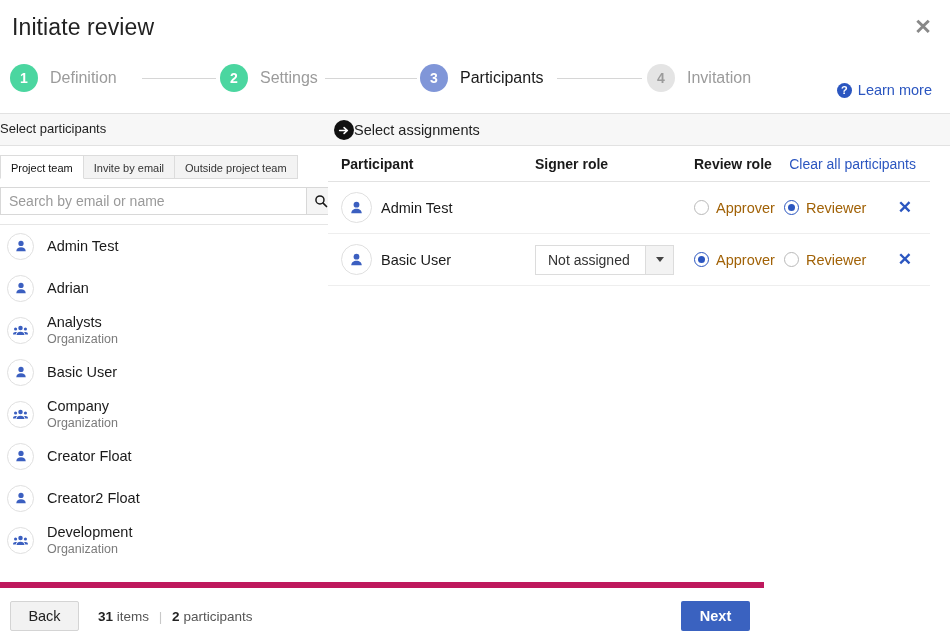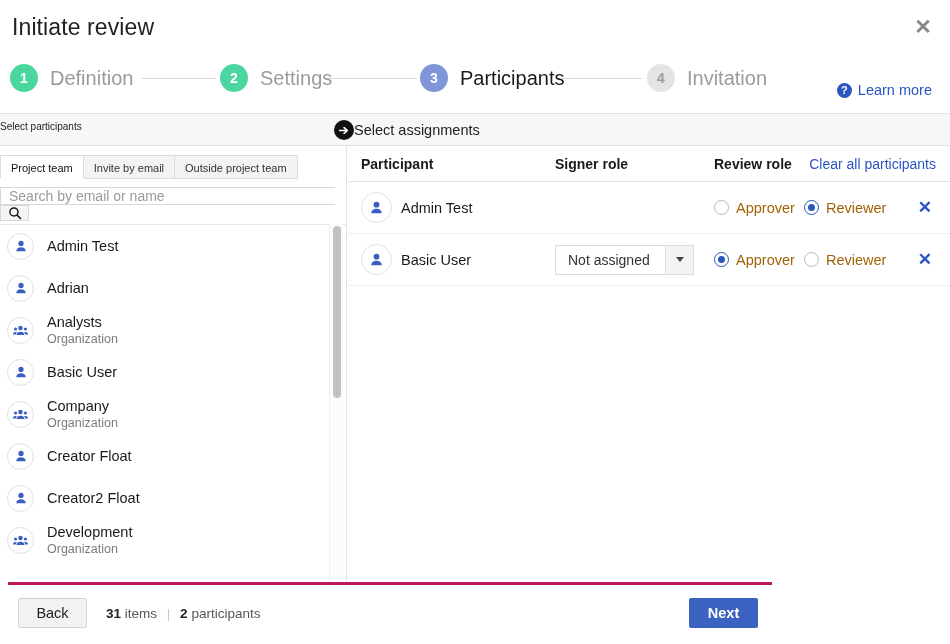--- a/index.html
+++ b/index.html
@@ -27,21 +27,21 @@
 
   
   .stepper { position: absolute; left: 0; top: 57px; width: 950px; height: 48px; }
   .step { position: absolute; display: flex; align-items: center; height: 30px; top: 6px; }
   .step-circle {
     width: 28px; height: 28px; border-radius: 50%;
     display: flex; align-items: center; justify-content: center;
     color: #fff; font-size: 14px; font-weight: 700;
     flex: none;
   }
-  .step-label { margin-left: 12px; font-size: 20px; white-space: nowrap; }
+  .step-label { margin-left: 12px; font-size: 16px; white-space: nowrap; }
   .step.done .step-circle { background: #4bd6a0; }
   .step.done .step-label { color: #9b9b9b; }
   .step.current .step-circle { background: #8096d8; }
   .step.current .step-label { color: #1a1a1a; font-weight: 400; }
   .step.todo .step-circle { background: #e4e4e4; color: #9b9b9b; }
   .step.todo .step-label { color: #9b9b9b; }
   .step-line { position: absolute; height: 1px; background: #d6d6d6; top: 21px; }
   .step-line.l1 { left: 142px; width: 74px; }
   .step-line.l2 { left: 325px; width: 92px; }
   .step-line.l3 { left: 557px; width: 85px; }
@@ -61,21 +61,21 @@
     font-size: 11px; font-weight: 700; line-height: 15px; text-align: center;
     flex: none;
   }
 
   
   .section-bar {
     position: absolute; left: 0; top: 113px; width: 950px; height: 33px;
     background: #f7f7f7; border-top: 1px solid #e2e2e2; border-bottom: 1px solid #e2e2e2;
   }
   .section-bar .sec-left {
-    position: absolute; left: 0px; top: 7px; font-size: 10px; color: #222;
+    position: absolute; left: 0px; top: 7px; font-size: 13px; color: #222;
   }
   .section-bar .sec-right {
     position: absolute; left: 334px; top: 6px;
     display: flex; align-items: center; 
   }
   .arrow-icon {
     width: 20px; height: 20px; border-radius: 50%;
     background: #111; color: #fff; flex: none;
     display: flex; align-items: center; justify-content: center;
   }
@@ -93,21 +93,20 @@
     font-size: 11px; color: #333; line-height: 24px;
     border: 1px solid #dcdcdc; border-left: none;
     background: #f3f3f3; cursor: pointer; white-space: nowrap;
   }
   .tab:first-child { border-left: 1px solid #dcdcdc; }
   .tab.active { background: #fff; border-bottom-color: #fff; color: #111; }
 
   .search-row {
     position: absolute; left: 0px; top: 41px; width: 335px; height: 28px;
     display: flex;
-    flex-direction: column;
   }
   .search-input {
     flex: 1; height: 28px; border: 1px solid #d8d8d8; border-right: none;
     padding: 0 8px; font-size: 14px; color: #333; outline: none;
     font-family: "Liberation Sans", sans-serif; background: #fff;
   }
   .search-input::placeholder { color: #9a9a9a; }
   .search-btn {
     width: 29px; height: 28px; border: 1px solid #d8d8d8; background: #f5f5f5;
     display: flex; align-items: center; justify-content: center; cursor: pointer;
@@ -134,21 +133,21 @@
     position: absolute; left: 329px; top: 78px; width: 14px; height: 358px;
     background: #fcfcfc; border-left: 1px solid #eee;
   }
   .list-thumb {
     position: absolute; left: 3px; top: 2px; width: 8px; height: 172px;
     background: #c2c2c2; border-radius: 4px;
   }
 
   
   .right-pane {
-    position: absolute; left: 348px; top: 146px; width: 602px; height: 436px;
+    position: absolute; left: 328px; top: 146px; width: 602px; height: 436px;
     background: #fff;
   }
   .tbl-head {
     position: absolute; left: 0; top: 0; width: 602px; height: 36px;
     border-bottom: 1px solid #e2e2e2;
   }
   .th { position: absolute; top: 10px; font-size: 14px; font-weight: 700; color: #1a1a1a; }
   .th.participant { left: 13px; }
   .th.signer { left: 207px; }
   .th.review { left: 366px; }
@@ -196,21 +195,21 @@
   }
   .radio-label { font-size: 14.5px; color: #a16207; }
   .row-remove {
     position: absolute; right: 18px; color: #2b56c0;
     font-size: 17px; font-weight: 700; cursor: pointer; line-height: 1;
   }
 
   
   .footer {
     position: absolute; left: 0; top: 582px; width: 764px; height: 62px;
-    background: #fff; border-top: 3px solid #be185d; margin-left: 8px;
+    background: #fff; border-top: 6px solid #be185d;
   }
   .back-btn {
     position: absolute; left: 10px; top: 13px; width: 69px; height: 30px;
     border: 1px solid #d4d4d4; background: #f2f2f2; border-radius: 2px;
     font-size: 14.5px; color: #222; cursor: pointer;
     font-family: "Liberation Sans", sans-serif;
   }
   .counts { position: absolute; left: 98px; top: 21px; font-size: 13.5px; color: #555; }
   .counts b { color: #222; font-weight: 700; }
   .counts .divider { color: #c8c8c8; margin: 0 6px; }

